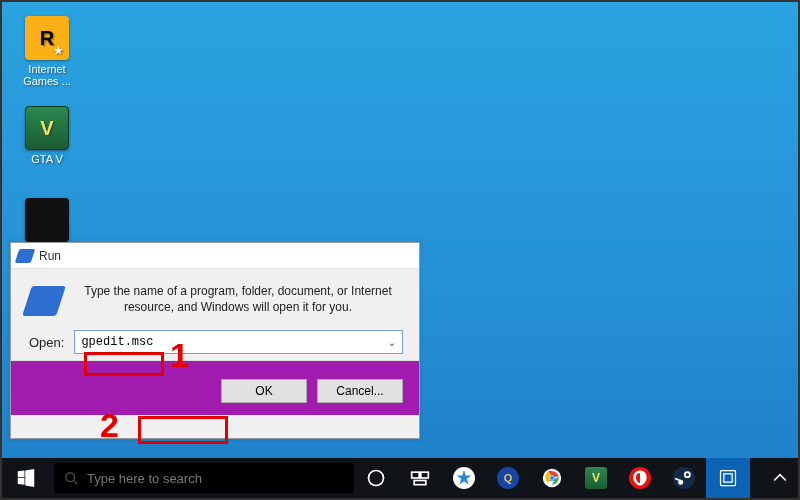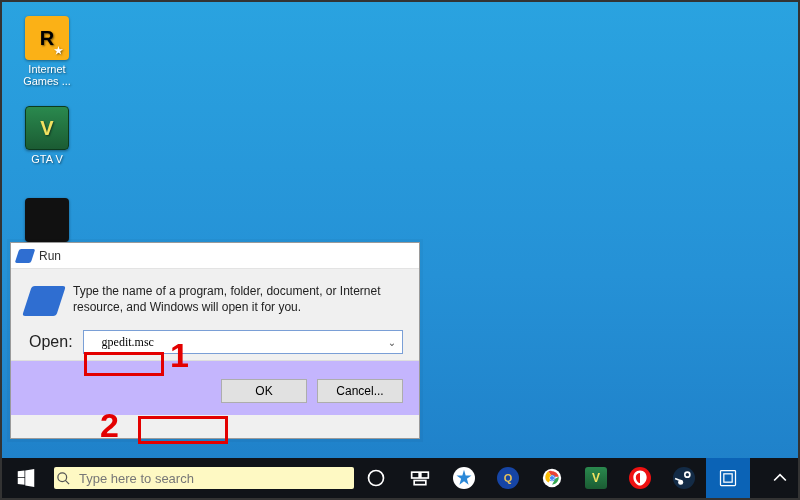--- a/index.html
+++ b/index.html
@@ -41,39 +41,39 @@
   }
   .titlebar {
     height:26px; background:#fff; display:flex; align-items:center; gap:6px;
     padding:0 6px; border-bottom:1px solid #e3e3e3;
   }
   .titlebar .run-icon {
     width:16px; height:14px; background:#2f6ed1;
     transform:skewX(-18deg); border-radius:2px;
   }
   .titlebar .title { color:#333; font-size:12px; }
-  .run-body { padding:14px 16px 8px 16px; display:flex; gap:12px; }
+  .run-body { padding:14px 16px 8px 16px; display:flex; gap:12px;text-align:center; }
   .run-body .big-run-icon {
     width:34px; height:30px; background:#2f6ed1;
     transform:skewX(-18deg); border-radius:3px; margin-top:3px; flex-shrink:0;
   }
   .run-body .desc { color:#222; font-size:12px; line-height:16px; }
   .open-row { display:flex; align-items:center; gap:10px; padding:6px 16px 6px 18px; }
-  .open-row label { font-size:16px; color:#222; }
+  .open-row label { font-size:13px; color:#222; }
   .combo {
     flex:1; height:24px; border:1px solid #7a9fd6;
     display:flex; align-items:center; background:#fff;
   }
   .combo input {
-    flex:1; border:none; outline:none; font-size:12px; padding:2px 18px;
-    font-family:Liberation Serif, serif; background:transparent;
+    flex:1; border:none; outline:none; font-size:12px; padding:2px 6px;
+    font-family:Liberation Mono, monospace; background:transparent;
   }
   .combo .chev { width:20px; text-align:center; color:#555; font-size:10px; cursor:pointer; }
   .button-row {
-    background:#c4b5fd; padding:18px 16px 12px 16px;
+    background:#a21caf; padding:18px 16px 12px 16px;
     display:flex; gap:10px; justify-content:flex-end;
     border-top:1px solid #dedede;
   }
   .wbutton {
     width:86px; height:24px; border:1px solid #adadad; background:#e1e1e1;
     font-size:12px; cursor:pointer; font-family:inherit;
   }
   
   .anno-box1 { position:absolute; border:3px solid #e30000; left:82px; top:350px; width:80px; height:24px; pointer-events:none; }
   .anno-box2 { position:absolute; border:3px solid #e30000; left:136px; top:414px; width:90px; height:28px; pointer-events:none; }
@@ -84,22 +84,22 @@
   .taskbar {
     position:absolute; left:0; bottom:0; width:100%; height:40px;
     background:#101318; display:flex; align-items:center; color:#fff;
   }
   .tb-sep { flex:1; }
   .start {
     width:48px; height:40px; display:flex; align-items:center; justify-content:center; cursor:pointer;
   }
   .start svg { width:18px; height:18px; fill:#fff; }
   .searchbox {
-    width:300px; height:22px; background:#fef9c3; color:#777; border-radius:2px;
-    display:flex; align-items:center; gap:8px; padding:0 2px; font-size:13px;
+    width:300px; height:30px; background:#000000; color:#777; border-radius:2px;
+    display:flex; align-items:center; gap:8px; padding:0 10px; font-size:13px;
     margin-left:4px;
   }
   .searchbox svg { width:15px; height:15px; stroke:#555; }
   .tb-icon {
     width:44px; height:40px; display:flex; align-items:center; justify-content:center; cursor:pointer;
   }
   .tb-icon svg { width:20px; height:20px; }
   .taskbar .circ { width:22px; height:22px; border-radius:50%; display:flex; align-items:center; justify-content:center; }
   .right-tb { display:flex; align-items:center; }
   .right-tb .tb-icon { width:36px; }

